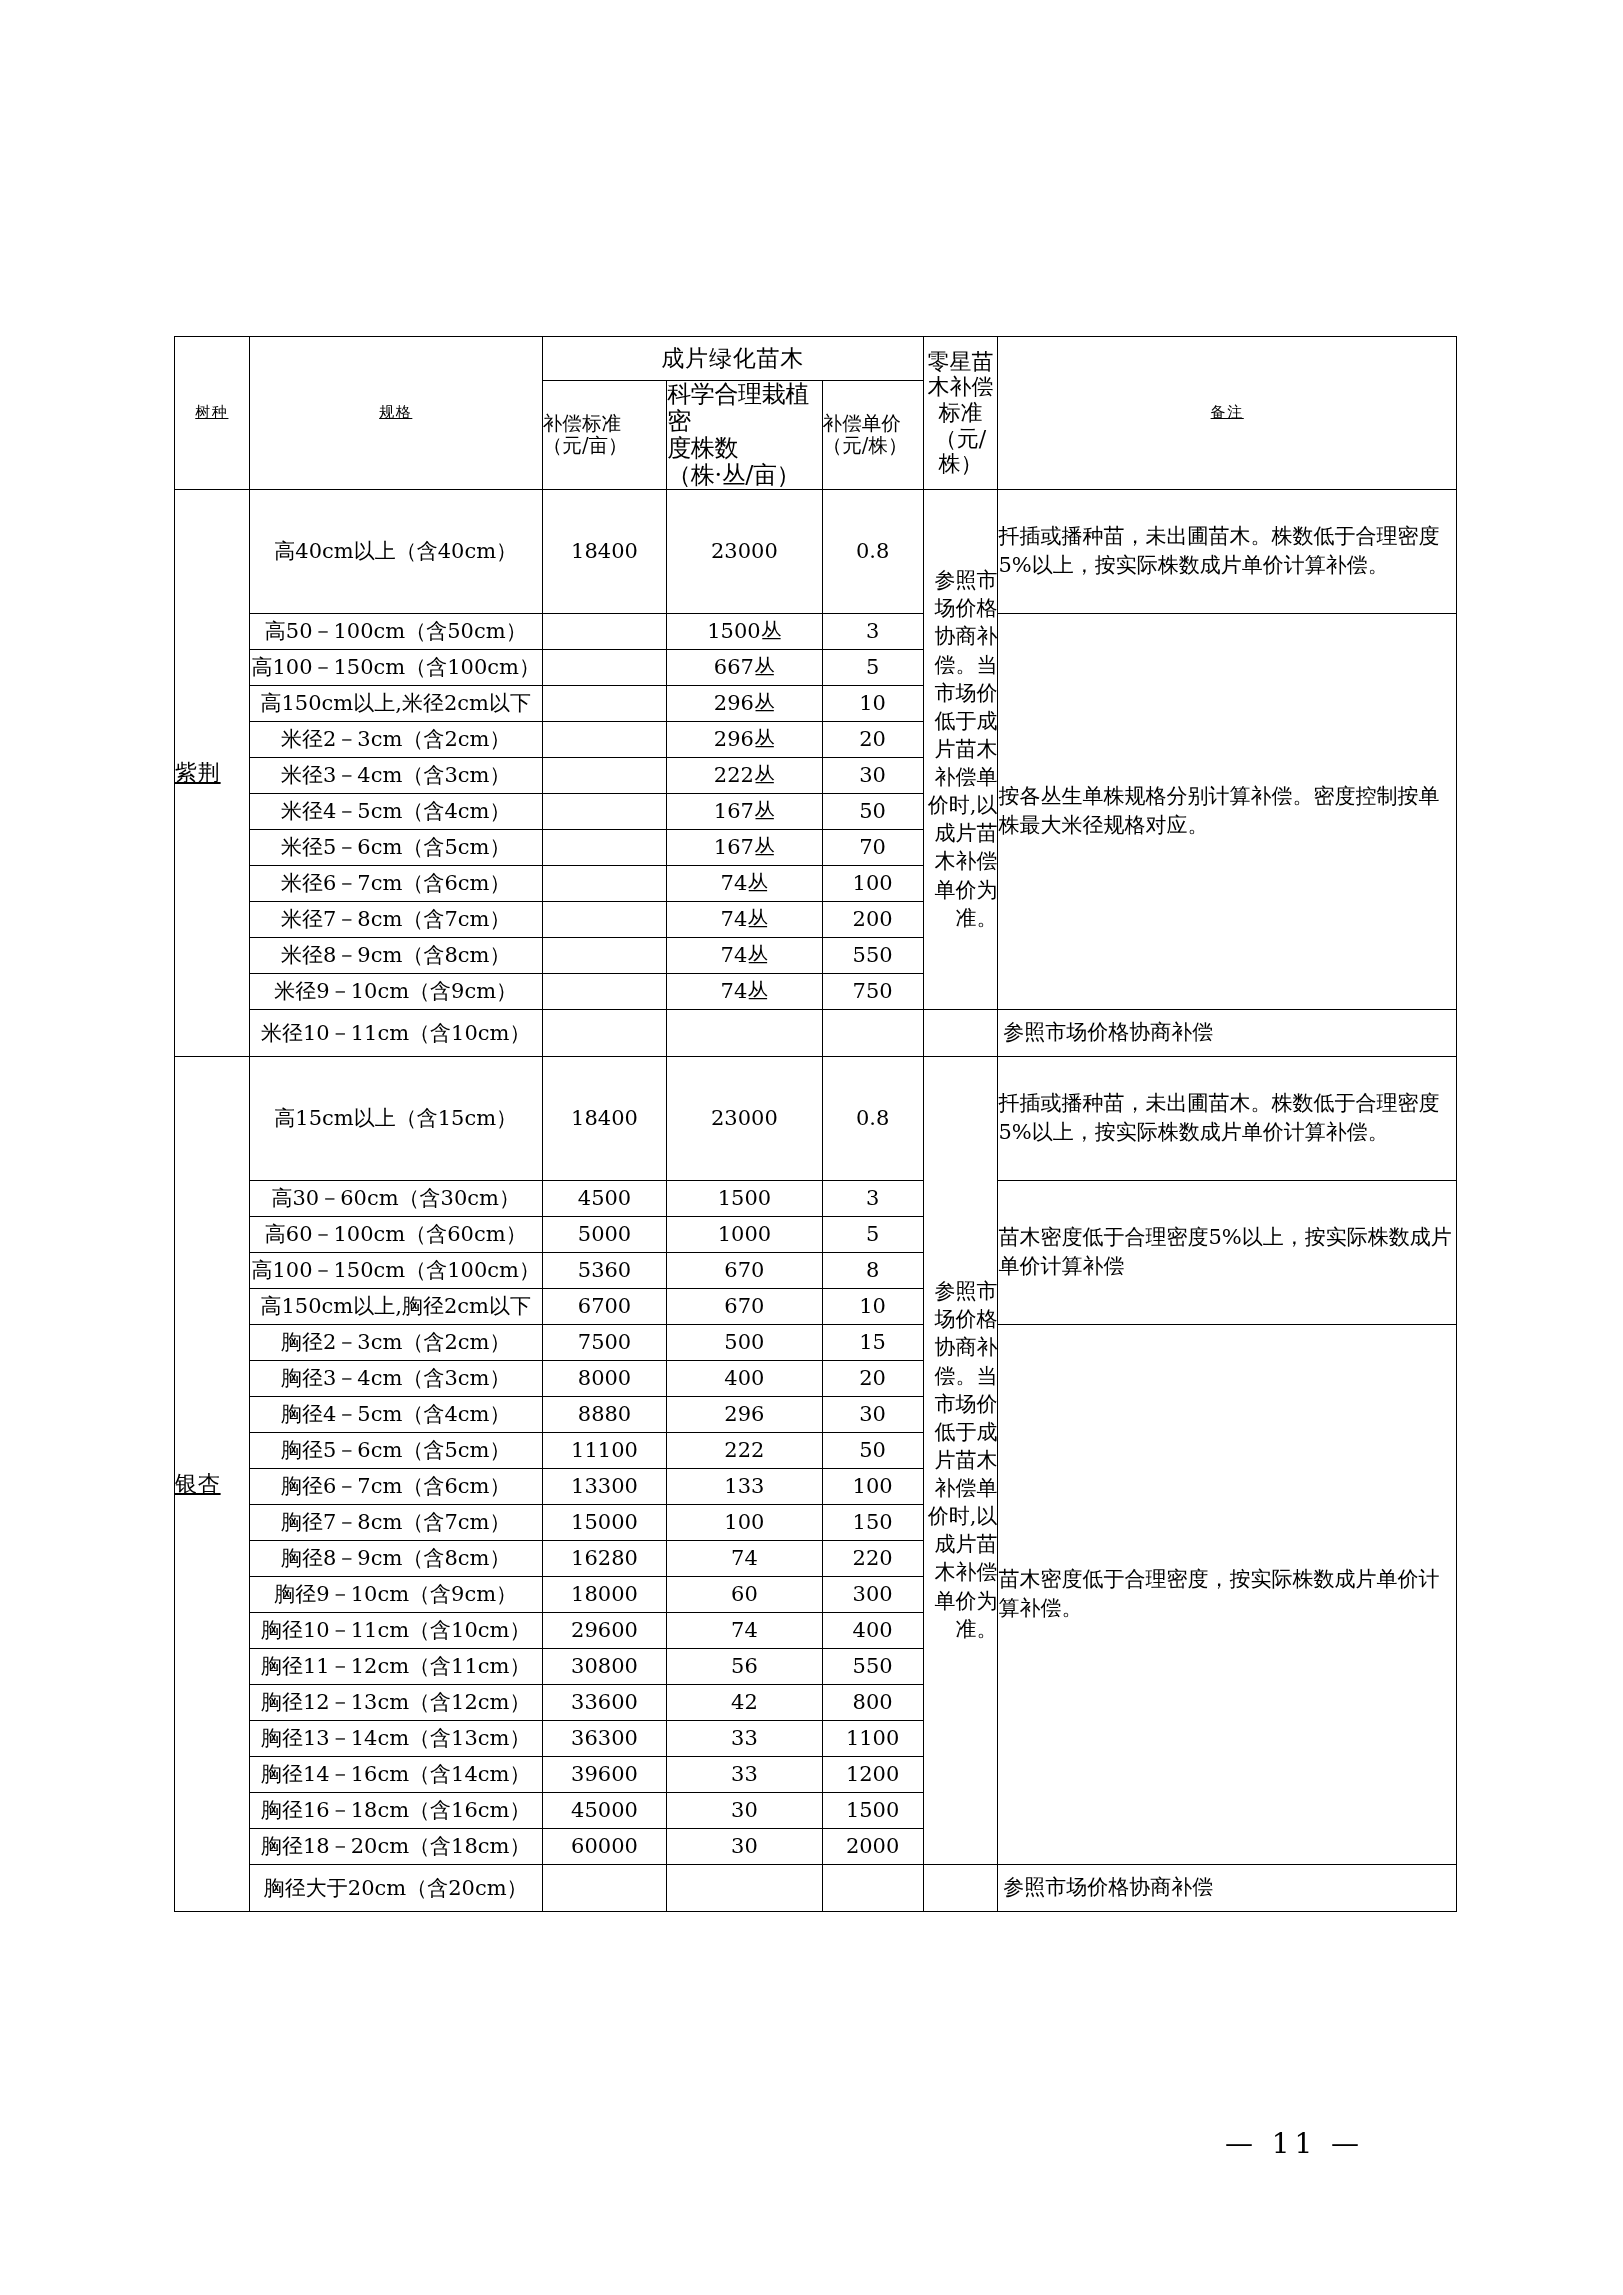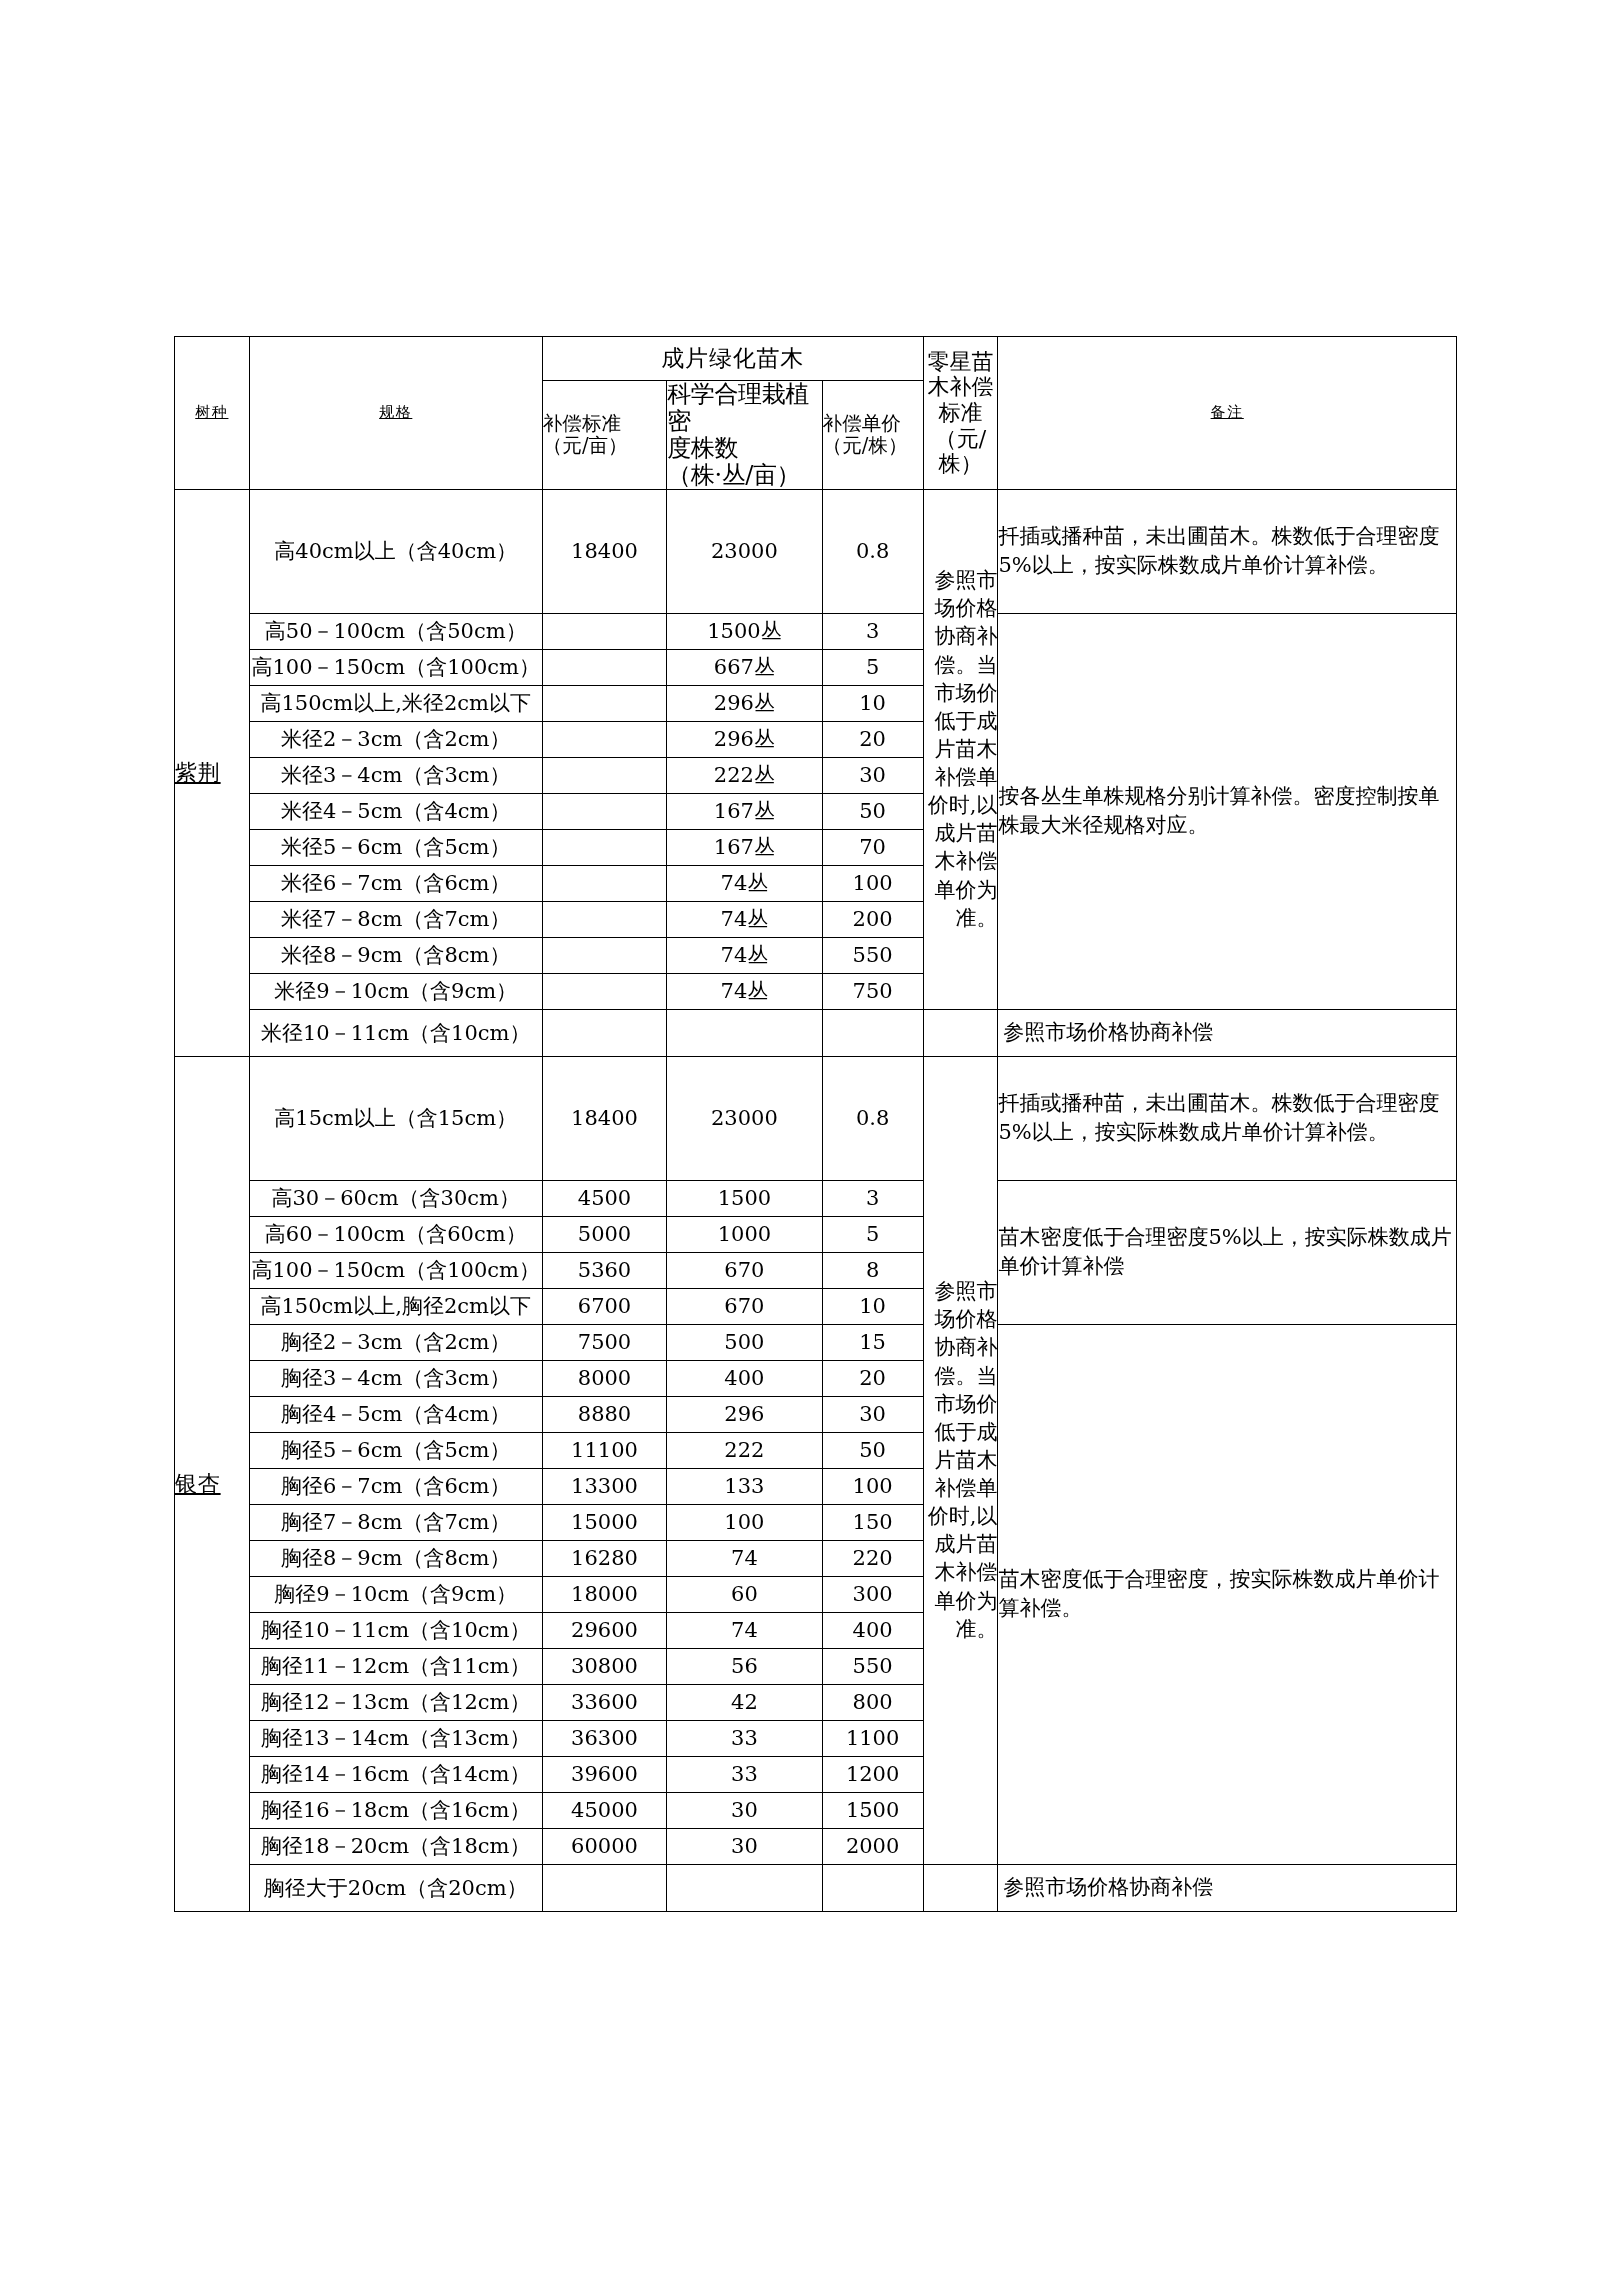--- a/index.html
+++ b/index.html
@@ -400,14 +400,15 @@
             <td class="c-num"></td>
             <td class="c-num"></td>
             <td class="c-num"></td>
             <td class="c-sparse"></td>
             <td class="c-remark note-one-line">参照市场价格协商补偿</td>
           </tr>
         </tbody>
     </table>
   </div>
 
+  <div class="page-footer">— 11 —</div>
 </div>
 
 
 </body></html>

